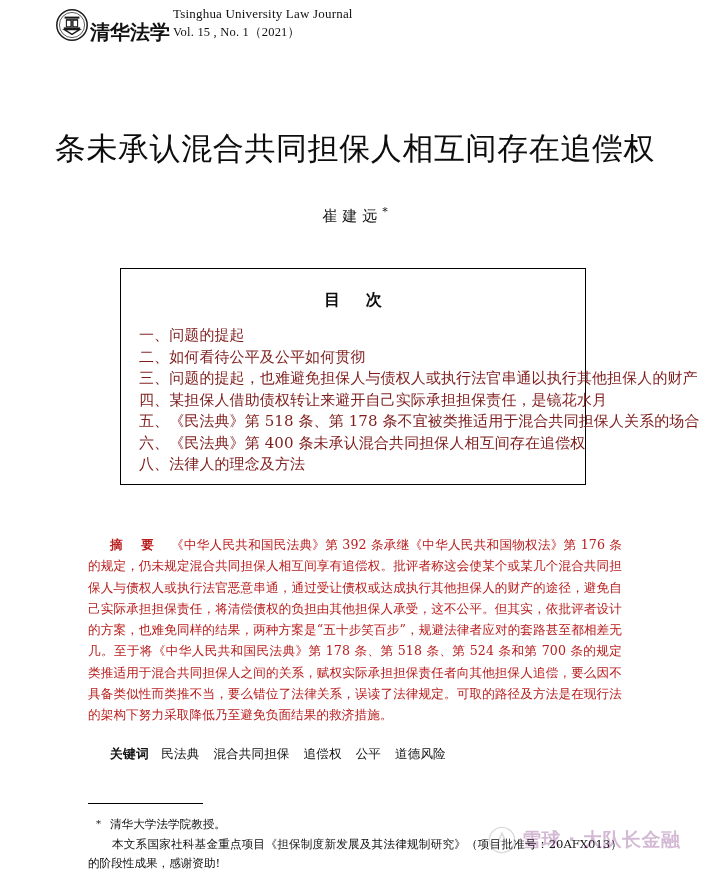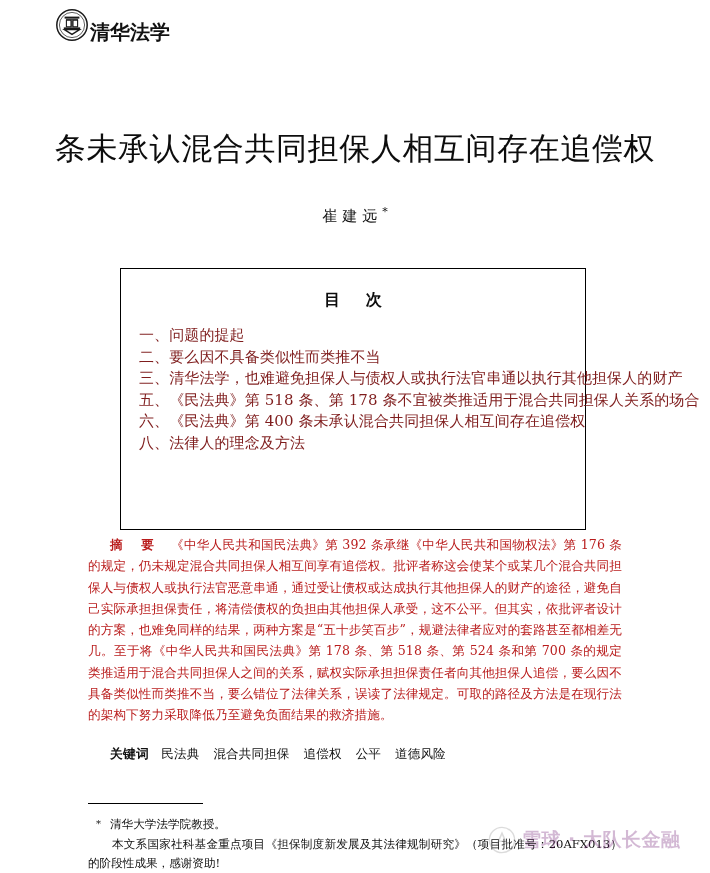--- a/index.html
+++ b/index.html
@@ -94,21 +94,21 @@
     vertical-align: super;
     letter-spacing: 0;
   }
 
   
   .toc-box {
     position: absolute;
     left: 120px;
     top: 268px;
     width: 466px;
-    height: 262px;
+    height: 217px;
     border: 1.4px solid #000;
     box-sizing: border-box;
   }
   .toc-heading {
     text-align: center;
     font-size: 16px;
     font-weight: 700;
     letter-spacing: 10px;
     padding-left: 10px;
     margin-top: 21px;
@@ -230,34 +230,39 @@
       <rect x="9.6" y="8.6" width="14.8" height="2.0" fill="#1a1a1a"></rect>
       <rect x="11.0" y="10.8" width="12.0" height="1.0" fill="#1a1a1a"></rect>
       <rect x="11.4" y="12.2" width="4.6" height="6.6" fill="none" stroke="#1a1a1a" stroke-width="1.1"></rect>
       <rect x="18.0" y="12.2" width="4.6" height="6.6" fill="none" stroke="#1a1a1a" stroke-width="1.1"></rect>
       <rect x="16.3" y="12.2" width="1.4" height="6.6" fill="#1a1a1a"></rect>
       <rect x="8.8" y="19.4" width="16.4" height="1.6" fill="#1a1a1a"></rect>
       <path d="M9.4 21.6 L17 26.4 L24.6 21.6 Z" fill="none" stroke="#1a1a1a" stroke-width="1.3"></path>
     </svg>
   </div>
   <div class="masthead-cn">清华法学</div>
+  <div class="masthead-en">
+    <span class="en-title">Tsinghua University Law Journal</span>
+    <span class="en-vol">Vol. 15 , No. 1（2021）</span>
+  </div>
 </div>
 
 <h1 class="article-title">条未承认混合共同担保人相互间存在追偿权</h1>
 
 <div class="author-line">
   <span>崔建远</span><span class="star">*</span>
 </div>
 
 <div class="toc-box">
   <div class="toc-heading">目 次</div>
   <ul class="toc-list">
     <li>一、问题的提起</li>
-    <li>二、要么因不具备类似性而类推不当</li>
-    <li>三、清华法学，也难避免担保人与债权人或执行法官串通以执行其他担保人的财产</li>
+    <li>二、如何看待公平及公平如何贯彻</li>
+    <li>三、问题的提起，也难避免担保人与债权人或执行法官串通以执行其他担保人的财产</li>
+    <li>四、某担保人借助债权转让来避开自己实际承担担保责任，是镜花水月</li>
     <li>五、《民法典》第 518 条、第 178 条不宜被类推适用于混合共同担保人关系的场合</li>
     <li>六、《民法典》第 400 条未承认混合共同担保人相互间存在追偿权</li>
     <li>八、法律人的理念及方法</li>
   </ul>
 </div>
 
 <div class="abstract">
   <span class="lbl">摘 要</span><span>《中华人民共和国民法典》第 392 条承继《中华人民共和国物权法》第 176 条的规定，仍未规定混合共同担保人相互间享有追偿权。批评者称这会使某个或某几个混合共同担保人与债权人或执行法官恶意串通，通过受让债权或达成执行其他担保人的财产的途径，避免自己实际承担担保责任，将清偿债权的负担由其他担保人承受，这不公平。但其实，依批评者设计的方案，也难免同样的结果，两种方案是“五十步笑百步”，规避法律者应对的套路甚至都相差无几。至于将《中华人民共和国民法典》第 178 条、第 518 条、第 524 条和第 700 条的规定类推适用于混合共同担保人之间的关系，赋权实际承担担保责任者向其他担保人追偿，要么因不具备类似性而类推不当，要么错位了法律关系，误读了法律规定。可取的路径及方法是在现行法的架构下努力采取降低乃至避免负面结果的救济措施。</span>
 </div>
 

